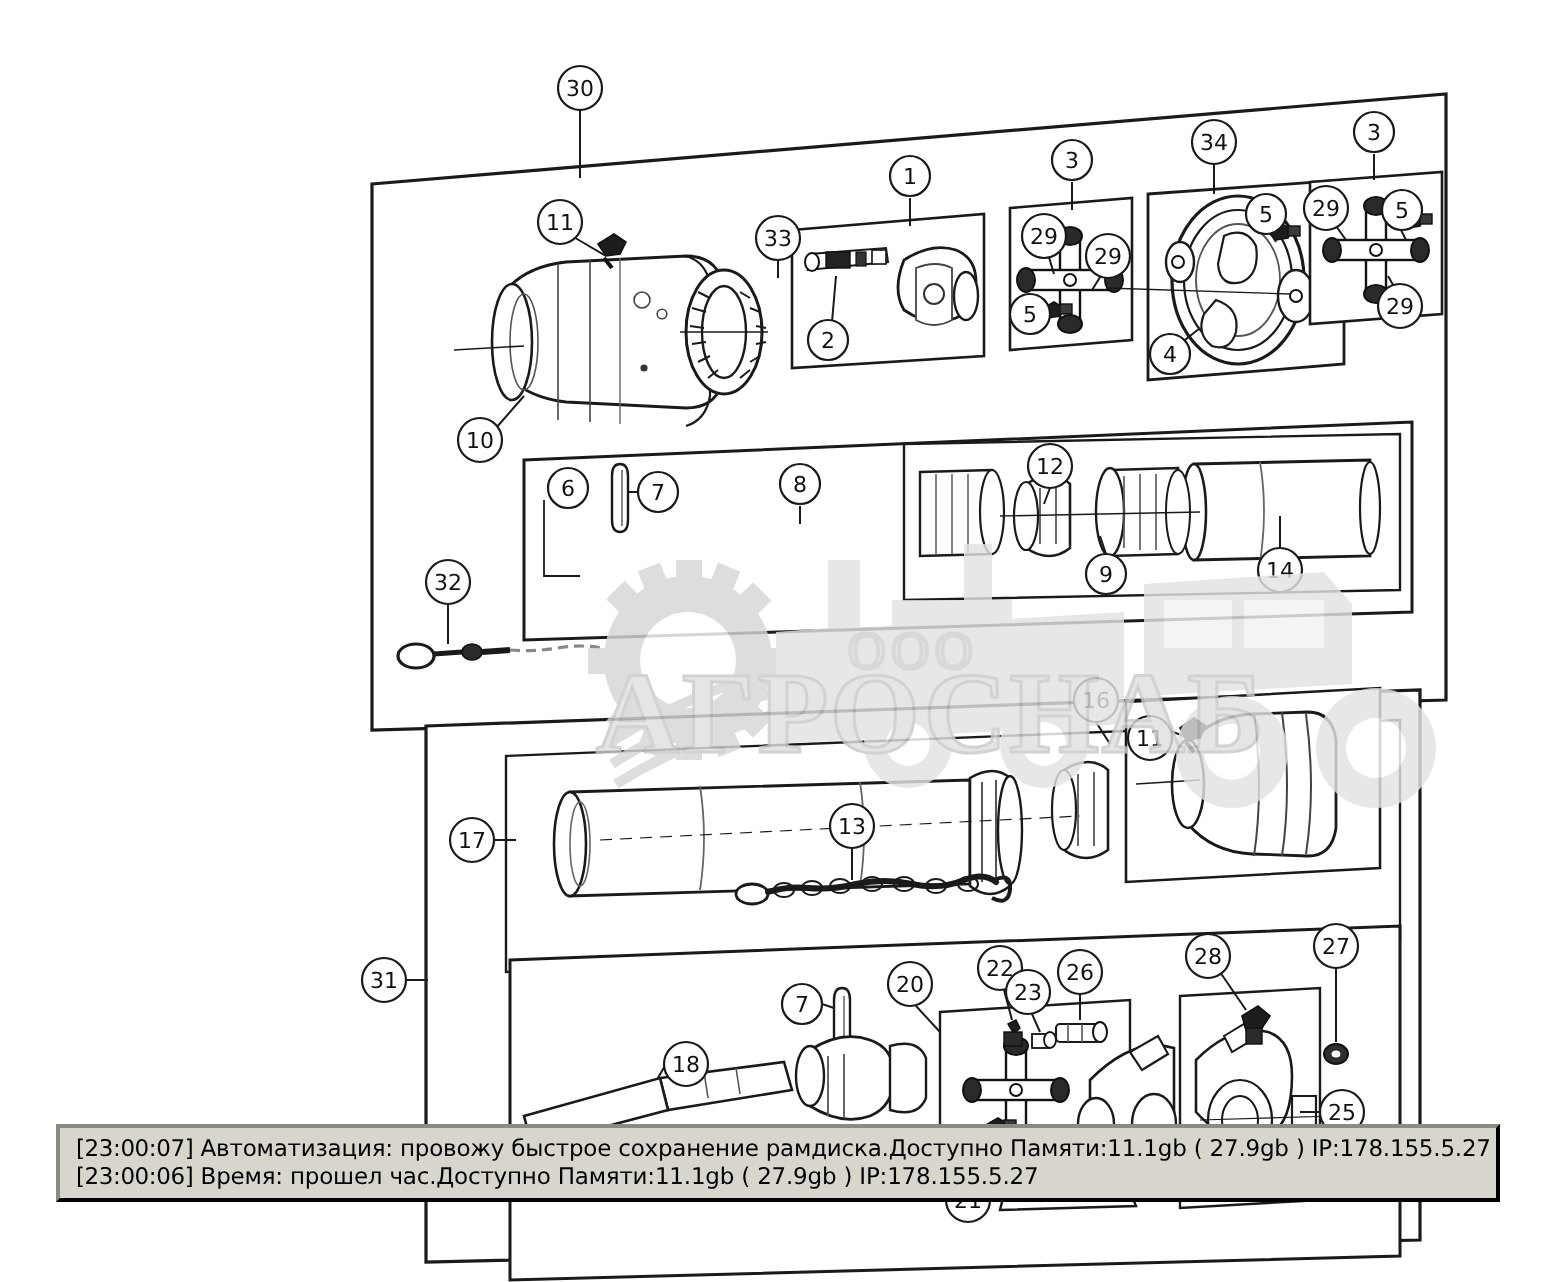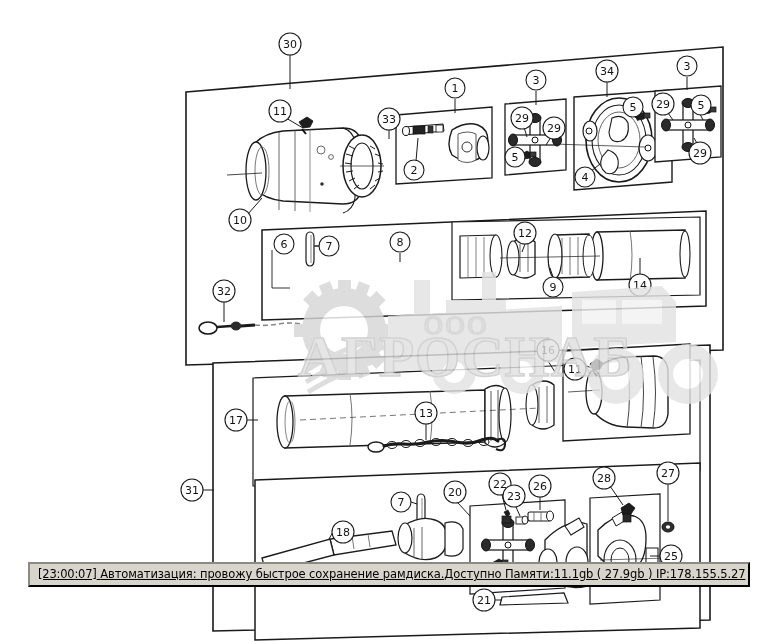--- a/index.html
+++ b/index.html
@@ -54,21 +54,20 @@
     border: 2px solid #000000;
     border-top-color: #8d8a83;
     border-left-color: #8d8a83;
     padding: 3px 5px 4px 8px;
     font-family: "DejaVu Sans", sans-serif;
     font-size: 11.5px;
     line-height: 14px;
     color: #000000;
     white-space: nowrap;
     overflow: hidden;
-    text-decoration: underline;
   }
   .log-line {
     display: block;
     white-space: nowrap;
   }
   .log-time { letter-spacing: -0.2px; }
   .log-msg  { letter-spacing: -0.1px; }
 
   
   .callout-txt {
@@ -642,15 +641,19 @@
         <text id="wm-title" x="282" y="376" font-family="Liberation Serif, serif" font-size="58" font-weight="bold" fill="#e0e0e0" stroke="#c9c9c9" stroke-width="1.5" letter-spacing="1">АГРОСНАБ</text>
       </g>
     </svg>
   </div>
 
   <div id="status-log-bar">
     <span class="log-line">
       <span class="log-time">[23:00:07]</span>
       <span class="log-msg">Автоматизация: провожу быстрое сохранение рамдиска.Доступно Памяти:11.1gb  ( 27.9gb ) IP:178.155.5.27</span>
     </span>
+    <span class="log-line">
+      <span class="log-time">[23:00:06]</span>
+      <span class="log-msg">Время: прошел час.Доступно Памяти:11.1gb  ( 27.9gb ) IP:178.155.5.27</span>
+    </span>
   </div>
 
 </div>
 
 </body></html>

